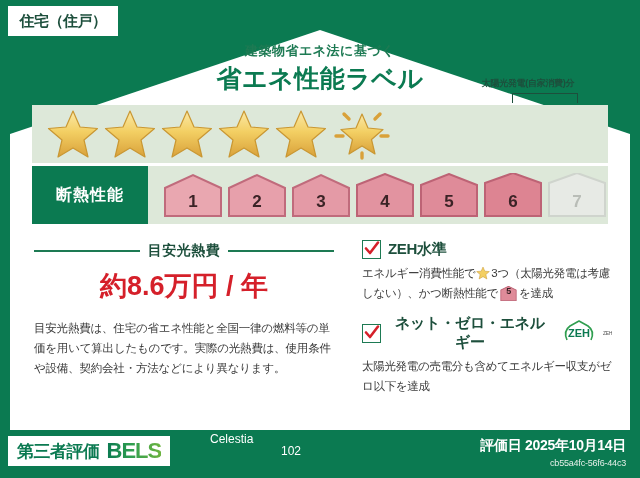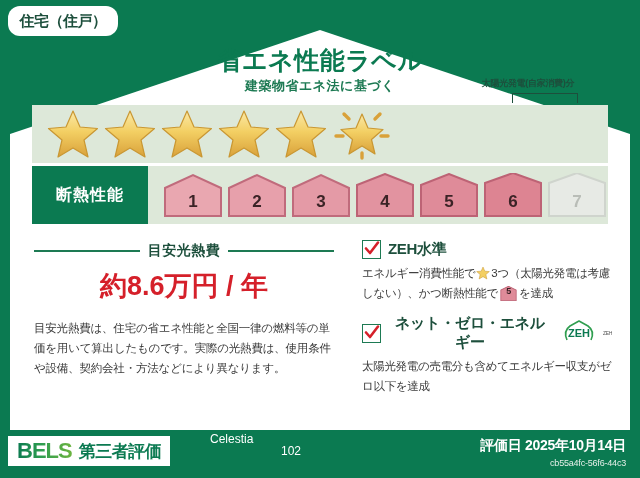--- a/index.html
+++ b/index.html
@@ -9,21 +9,21 @@
     font-family:"Liberation Sans","DejaVu Sans",sans-serif;
     -webkit-font-smoothing:antialiased;
   }
   #label-root{position:relative;width:640px;height:478px;background:#0b7a51;}
 
   
   .top-badge{
     position:absolute;background:#ffffff;display:flex;align-items:center;
     justify-content:center;gap:5px;
   }
-  #badge-housing{left:8px;top:6px;width:110px;height:30px;border-radius:12px;}
+  #badge-housing{left:8px;top:6px;width:110px;height:30px;}
   #badge-housing .txt{font-size:15px;font-weight:bold;color:#1d4f3c;letter-spacing:-.5px;}
   #badge-renew{right:8px;top:6px;width:152px;height:30px;}
   #badge-renew .txt{font-size:14px;font-weight:bold;color:#1d4f3c;letter-spacing:-.5px;}
   .sun-icon{width:24px;height:22px;flex:0 0 auto;}
 
   
   #house-frame{
     position:absolute;left:10px;top:30px;width:620px;height:400px;
     background:#ffffff;
     clip-path:polygon(50% 0%, 100% 26%, 100% 100%, 0% 100%, 0% 26%);
@@ -151,22 +151,22 @@
     <span class="txt">住宅（住戸）</span>
   </div>
 
 
   <div id="house-frame"></div>
   <div id="house-inner"></div>
 
   <div id="content">
 
     <div id="title-wrap">
+      <div id="title-sub">建築物省エネ法に基づく</div>
       <div id="title-main">省エネ性能ラベル</div>
-      <div id="title-sub">建築物省エネ法に基づく</div>
     </div>
 
     <div class="perf-row" id="row-energy">
       <div class="perf-body">
         <div id="stars">
 
           <svg class="star" viewBox="0 0 54 52">
             <defs>
               <linearGradient id="gstar" x1="0" y1="0" x2="0" y2="1">
                 <stop offset="0%" stop-color="#fbe9a8"></stop>
@@ -318,22 +318,22 @@
           <span class="zeh-sub">ZEH</span>
         </div>
         <div class="claim-body">太陽光発電の売電分も含めてエネルギー収支がゼロ以下を達成</div>
       </div>
 
     </div>
   </div>
 
   <div id="bottom">
     <div id="bels-box">
+      <span id="bels-label">第三者評価</span>
       <span id="bels-word">BELS</span>
-      <span id="bels-label">第三者評価</span>
     </div>
     <div id="bldg-name">Celestia</div>
     <div id="bldg-unit">102</div>
     <div id="eval-date">評価日 2025年10月14日</div>
     <div id="eval-id">cb55a4fc-56f6-44c3</div>
   </div>
 
 </div>
 
 </body></html>

